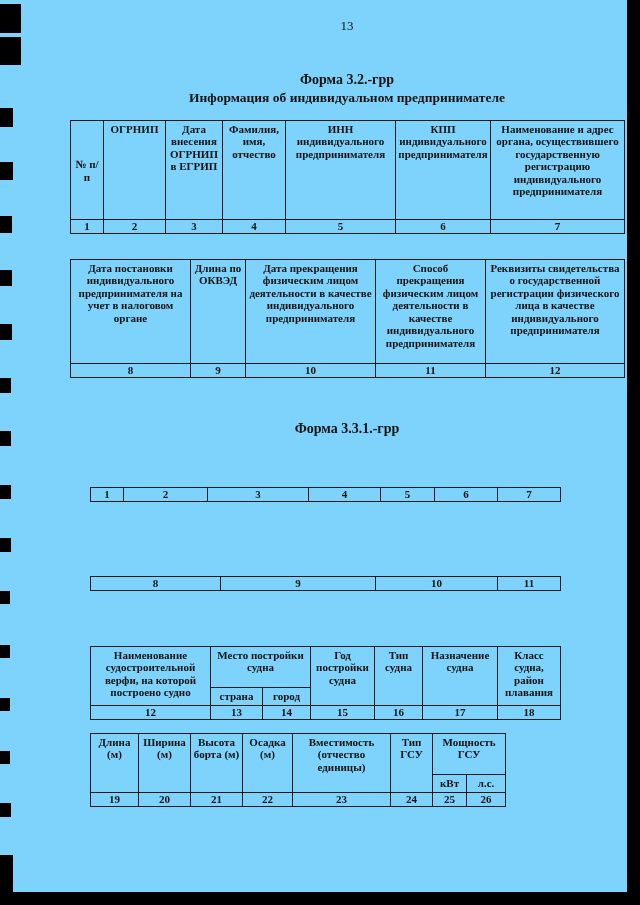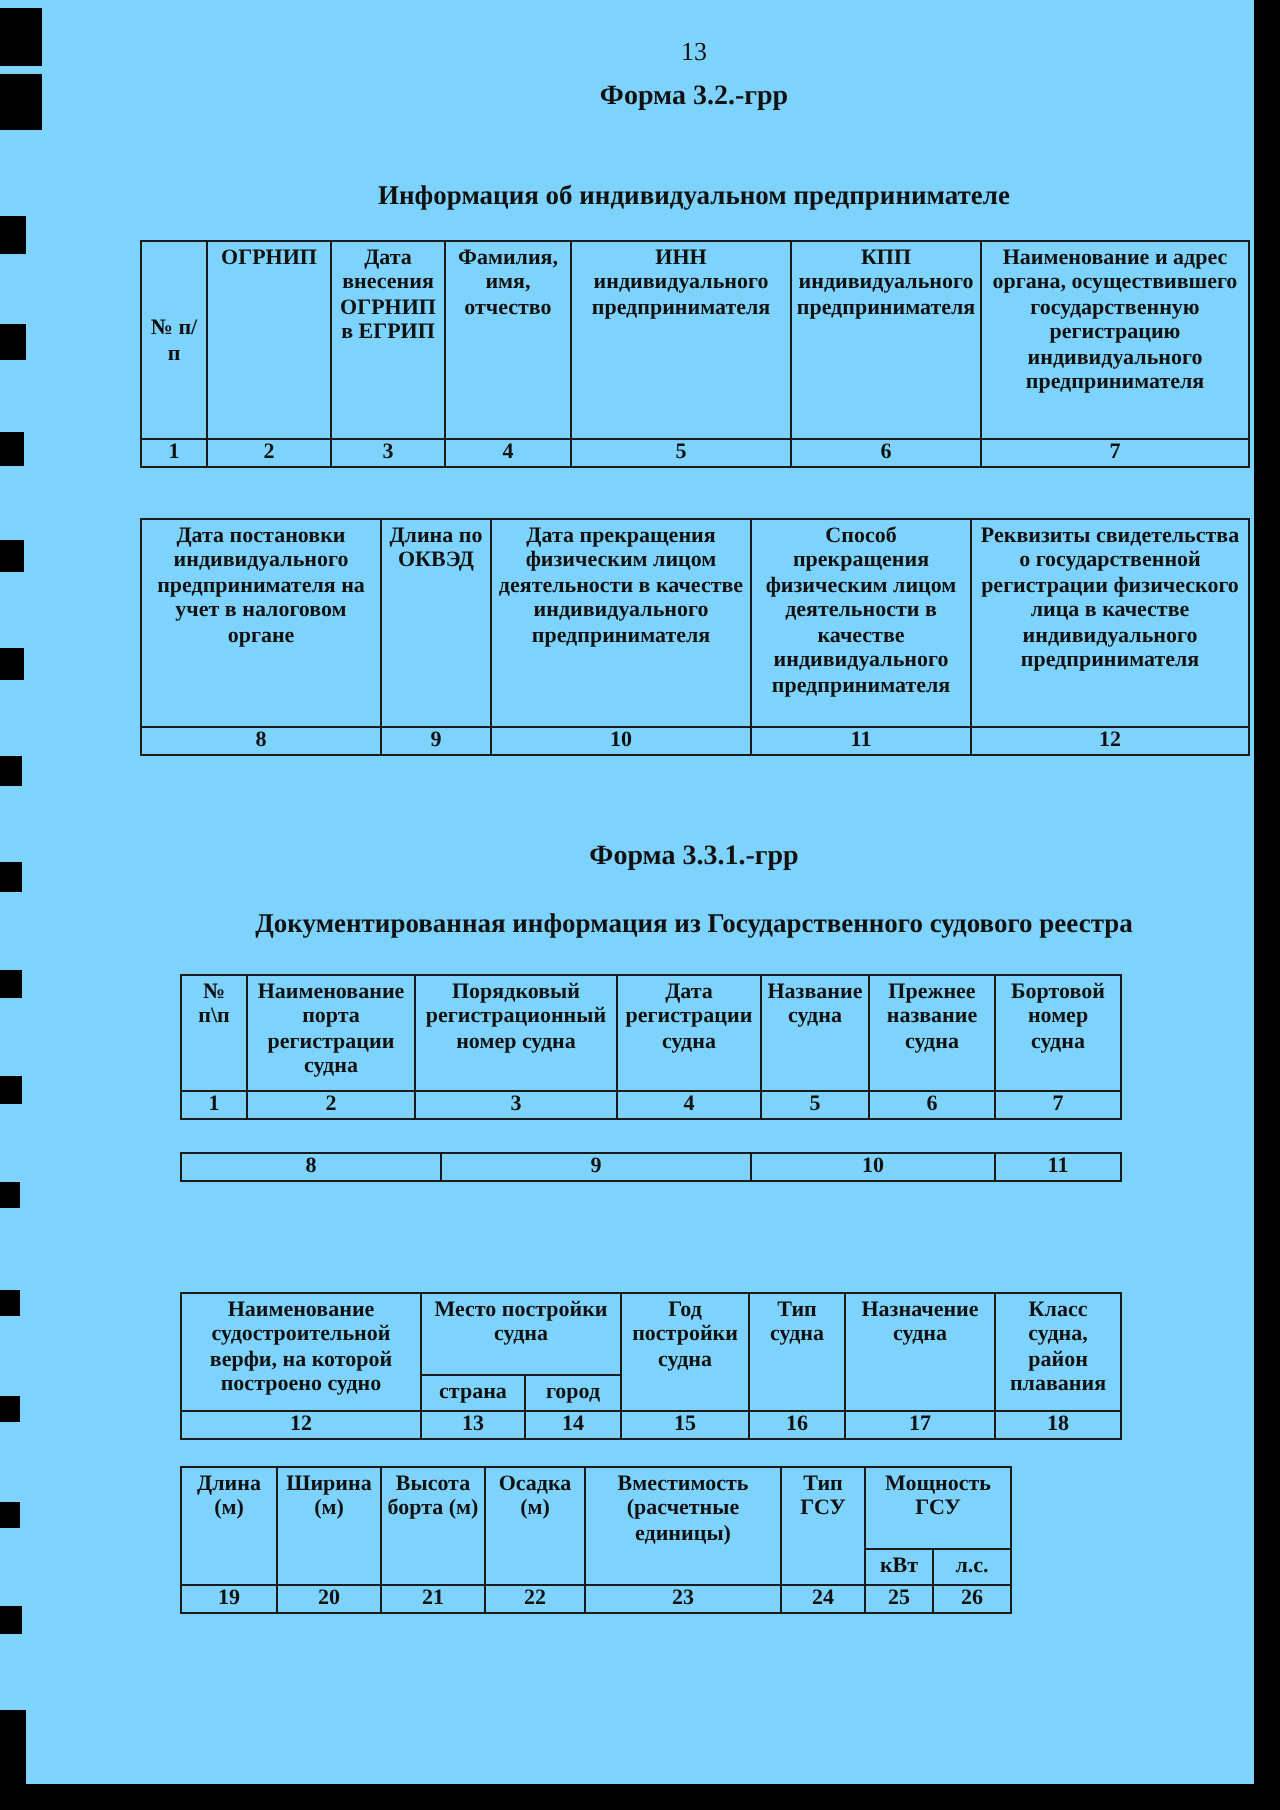--- a/index.html
+++ b/index.html
@@ -50,21 +50,21 @@
   <div class="art" style="left:0;top:645px;width:10px;height:13px"></div>
   <div class="art" style="left:0;top:698px;width:10px;height:13px"></div>
   <div class="art" style="left:0;top:751px;width:10px;height:13px"></div>
   <div class="art" style="left:0;top:803px;width:11px;height:14px"></div>
   <div class="art" style="left:0;top:855px;width:13px;height:37px"></div>
 
   <div class="art" style="left:627px;top:0;width:13px;height:905px"></div>
   <div class="art" style="left:0;top:892px;width:640px;height:13px"></div>
 
   <div class="ctext pagenum">13</div>
-  <div class="ctext flabel" style="top:41px">Форма 3.2.-грр</div>
+  <div class="ctext flabel" style="top:72px">Форма 3.2.-грр</div>
   <div class="ctext ftitle" style="top:90px">Информация об индивидуальном предпринимателе</div>
 
   <table class="t" id="tbl1" style="left:70px;top:120px;width:554px">
     <colgroup>
       <col style="width:33px">
         <col style="width:62px">
         <col style="width:57px">
         <col style="width:63px">
       <col style="width:110px">
         <col style="width:95px">
@@ -112,42 +112,32 @@
         <td>8</td>
         <td>9</td>
         <td>10</td>
         <td>11</td>
         <td>12</td>
       </tr>
     </tbody>
   </table>
 
   <div class="ctext flabel" style="top:421px">Форма 3.3.1.-грр</div>
-  <div class="ctext ftitle" style="top:454px">Документированная информация из Государственного судового реестра</div>
 
   <table class="t" id="tbl3" style="left:90px;top:487px;width:470px">
     <colgroup>
       <col style="width:33px">
         <col style="width:84px">
         <col style="width:101px">
         <col style="width:72px">
       <col style="width:54px">
         <col style="width:63px">
         <col style="width:63px">
     </colgroup>
     <tbody>
-      <tr class="hdr">
-        <th>№ п\п</th>
-        <th>Наименование порта регистрации судна</th>
-        <th>Порядковый регистрационный номер судна</th>
-        <th>Дата регистрации судна</th>
-        <th>Название судна</th>
-        <th>Прежнее название судна</th>
-        <th>Бортовой номер судна</th>
-      </tr>
       <tr class="nr">
         <td>1</td>
         <td>2</td>
         <td>3</td>
         <td>4</td>
         <td>5</td>
         <td>6</td>
         <td>7</td>
       </tr>
     </tbody>
@@ -215,21 +205,21 @@
         <col style="width:42px">
         <col style="width:34px">
         <col style="width:39px">
     </colgroup>
     <tbody>
       <tr class="hr1">
         <th rowspan="2">Длина (м)</th>
         <th rowspan="2">Ширина (м)</th>
         <th rowspan="2">Высота борта (м)</th>
         <th rowspan="2">Осадка (м)</th>
-        <th rowspan="2">Вместимость (расчетные единицы)</th>
+        <th rowspan="2">Вместимость (отчество единицы)</th>
         <th rowspan="2">Тип ГСУ</th>
         <th colspan="2">Мощность ГСУ</th>
       </tr>
       <tr class="hr2">
         <th>кВт</th>
         <th>л.с.</th>
       </tr>
       <tr class="nr">
         <td>19</td>
         <td>20</td>

